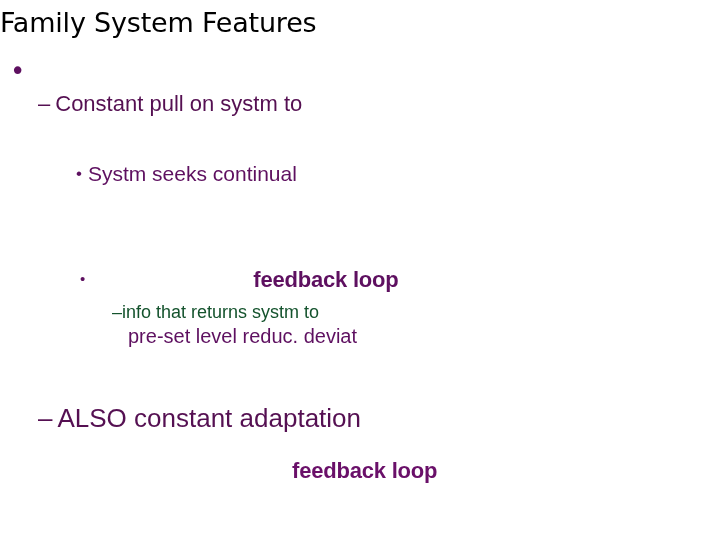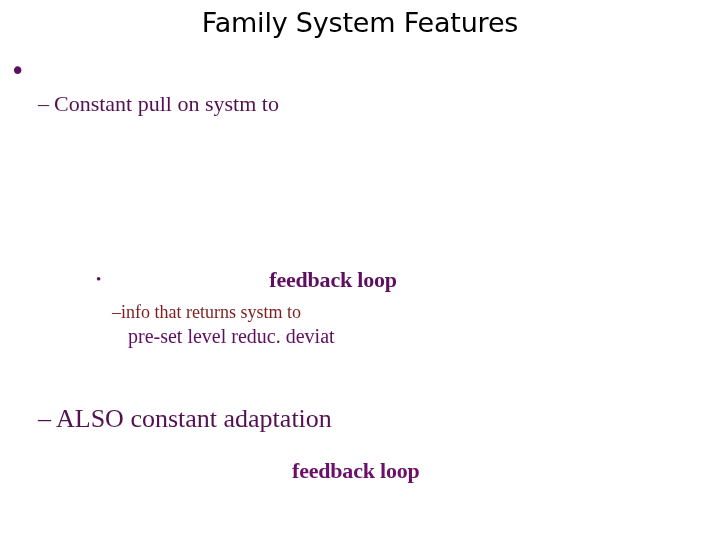--- a/index.html
+++ b/index.html
@@ -21,35 +21,35 @@
     inset: 0;
     background: #ffffff;
   }
 
   
   .slide-title {
     position: absolute;
     left: 0;
     top: 6px;
     width: 720px;
-    text-align: center;
+    text-align: left;
     color: #000000;
     font-family: "DejaVu Sans", sans-serif;
     font-size: 27px;
     font-weight: 400;
     letter-spacing: -0.2px;
     line-height: 34px;
     white-space: nowrap;
   }
 
   
   .line {
     position: absolute;
     color: #5e1060;
-    font-family: Liberation Serif, serif;
+    font-family: Liberation Sans, sans-serif;
     font-weight: 400;
     white-space: nowrap;
     line-height: 1.05;
   }
 
   
   .bullet-dot {
     position: absolute;
     color: #5e1060;
     font-size: 26px;
@@ -84,42 +84,41 @@
     vertical-align: 2px;
   }
 
   
   #row-feedback-1 {
     left: 80px;
     top: 268px;
     font-size: 21px;
     color: #5e1060;
     display: block;
-    margin-left: 16px;
   }
   #row-feedback-1 .dot {
     font-size: 15px;
     vertical-align: 3px;
   }
   #row-feedback-1 .gap {
     display: inline-block;
     width: 168px;
   }
   #row-feedback-1 .strong {
     font-weight: 700;
     font-size: 22px;
     letter-spacing: -0.2px;
   }
 
   
   #line-info-returns {
     left: 112px;
     top: 303px;
     font-size: 18px;
-    color: #7f1d1d;
+    color: #14532d;
   }
 
   
   #line-preset-level {
     left: 128px;
     top: 326px;
     font-size: 20px;
     color: #5e1060;
   }
 
@@ -161,20 +160,23 @@
 <div class="slide">
 
   <div class="slide-title">Family System Features</div>
 
   <div class="bullet-dot" id="bullet-lone">•</div>
 
   <div class="line" id="line-constant-pull">
     <span class="dash">–</span><span>Constant pull on systm to</span>
   </div>
 
+  <div class="line" id="line-systm-seeks">
+    <span class="dot">•</span><span>Systm seeks continual</span>
+  </div>
 
   <div class="line" id="row-feedback-1">
     <span class="dot">•</span><span class="gap"></span><span class="strong">feedback loop</span>
   </div>
 
   <div class="line" id="line-info-returns">–info that returns systm to</div>
 
   <div class="line" id="line-preset-level">pre-set level reduc. deviat</div>
 
   <div class="line" id="line-also-constant">

